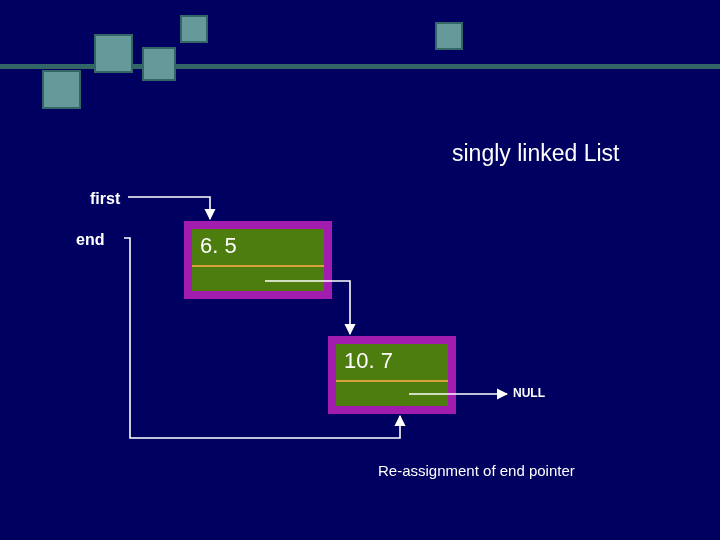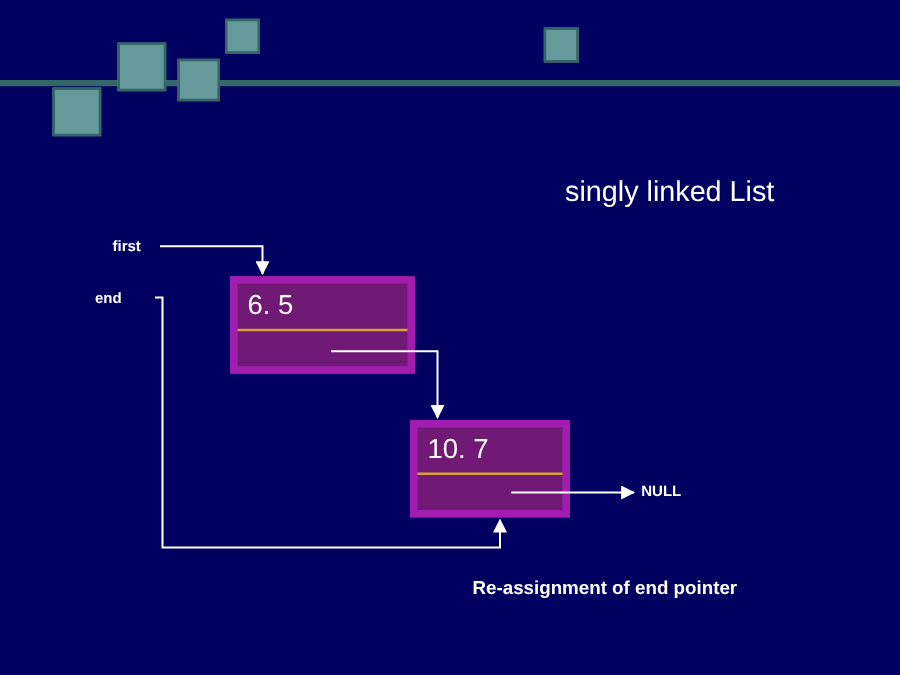--- a/index.html
+++ b/index.html
@@ -5,26 +5,26 @@
 html,body{margin:0;padding:0}
 body{width:720px;height:540px;background:#000060;position:relative;font-family:Arial,Helvetica,sans-serif}
 .hrule{position:absolute;left:0;top:64px;width:720px;height:5px;background:#336666}
 .sq{position:absolute;background:#669999;border:2px solid #336666;box-sizing:border-box}
 .sq1{left:42px;top:70px;width:39px;height:39px}
 .sq2{left:94px;top:34px;width:39px;height:39px}
 .sq3{left:142px;top:47px;width:34px;height:34px}
 .sq4{left:180px;top:15px;width:28px;height:28px}
 .sq5{left:435px;top:22px;width:28px;height:28px}
 .title{position:absolute;left:452px;top:140px;color:#fff;font-size:23px}
-.lbl{position:absolute;color:#fff;font-weight:bold;font-size:12px}
+.lbl{position:absolute;color:#fff;font-weight:bold;font-size:16px}
 .lbl-first{left:90px;top:190px}
 .lbl-end{left:76px;top:231px}
 .lbl-null{left:513px;top:386px;font-size:12px}
-.caption{position:absolute;left:378px;top:462px;color:#fff;font-weight:bold;font-size:15px;line-height:1.25}
-.node{position:absolute;border:6px solid #a21caf;background:#701a75;box-sizing:border-box}
+.caption{position:absolute;left:378px;top:462px;color:#fff;font-weight:normal;font-size:15px;line-height:1.25}
+.node{position:absolute;border:8px solid #a21caf;background:#4d7c0f;box-sizing:border-box}
 .node1{left:184px;top:221px;width:148px;height:78px}
 .node2{left:328px;top:336px;width:128px;height:78px}
 .nval{color:#fff;font-size:22px;padding:4px 8px}
 .ndiv{border-top:2px solid #d8a23a;margin-top:2px}
 svg.arrows{position:absolute;left:0;top:0;width:720px;height:540px;pointer-events:none}
 </style>
 </head>
 <body>
 
 <div class="hrule"></div>

